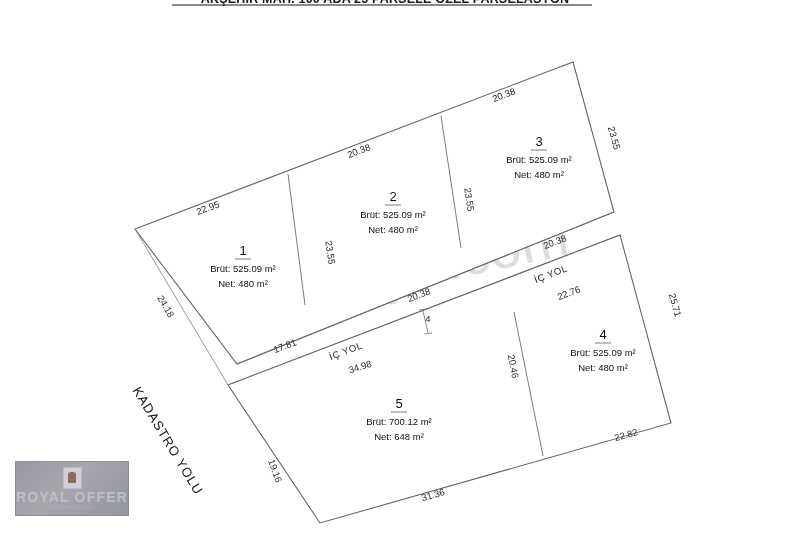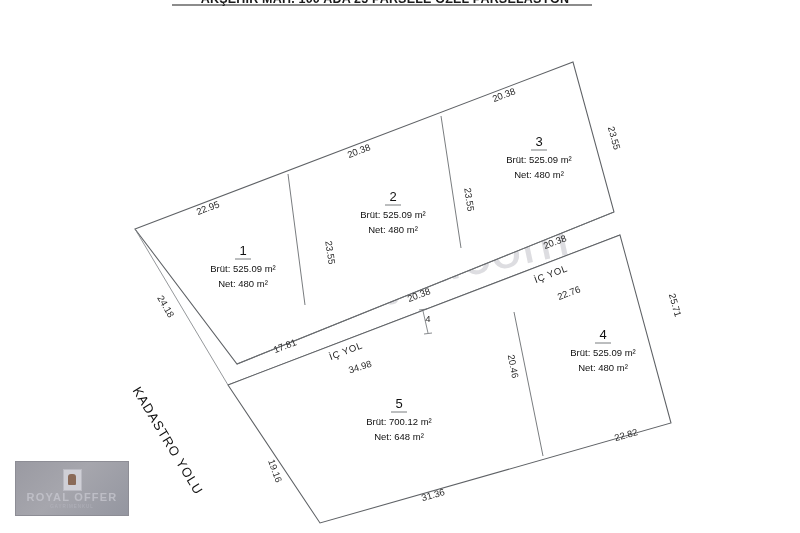--- a/index.html
+++ b/index.html
@@ -124,21 +124,21 @@
     position: absolute;
     left: 4px;
     top: 4px;
     width: 8px;
     height: 11px;
     background: #8a6a58;
     border-radius: 3px 3px 1px 1px;
   }
   .logo-word {
     font-family: "Liberation Sans", sans-serif;
-    font-size: 11px;
+    font-size: 14px;
     font-weight: bold;
     color: #c8c8d0;
     letter-spacing: 1.2px;
     opacity: 0.75;
     line-height: 1;
   }
   .logo-sub {
     font-family: "Liberation Sans", sans-serif;
     font-size: 4.5px;
     color: #b8b8c2;

